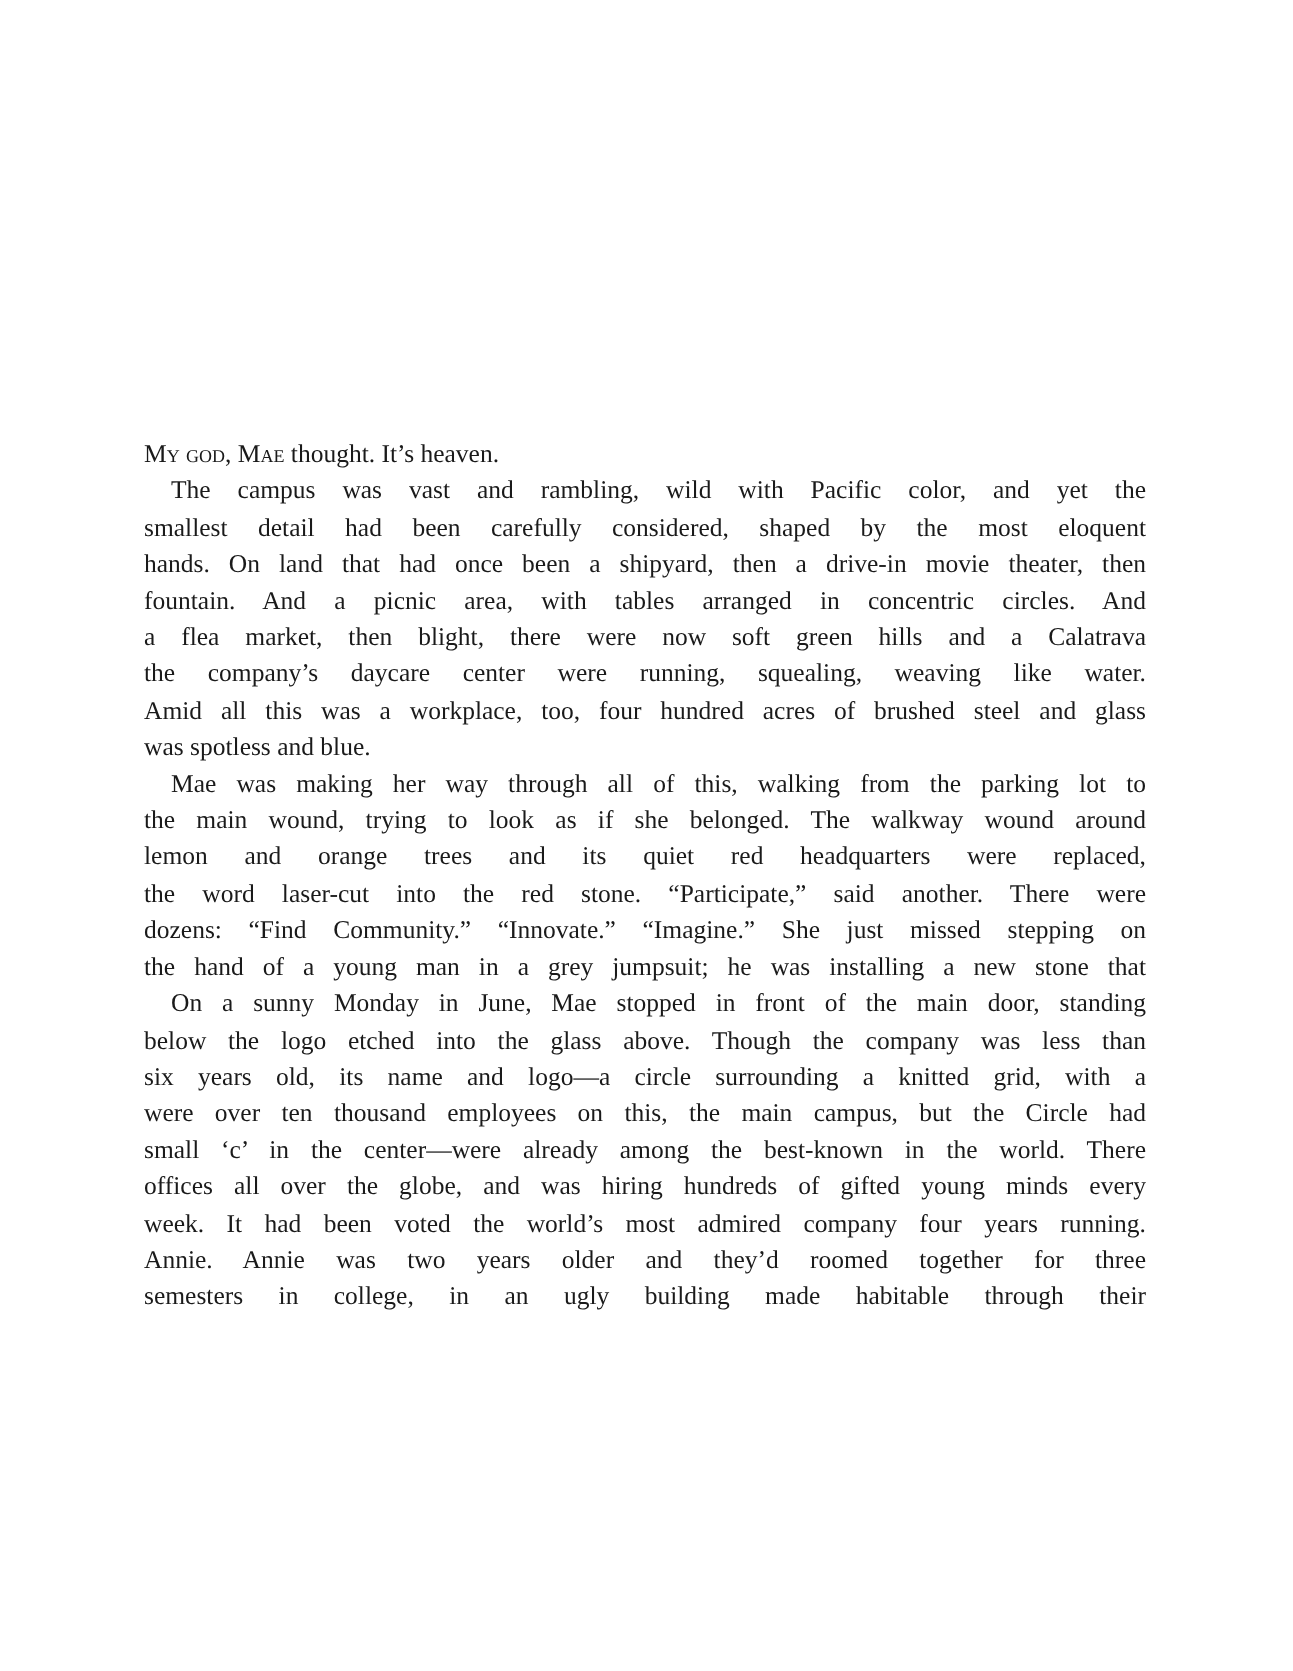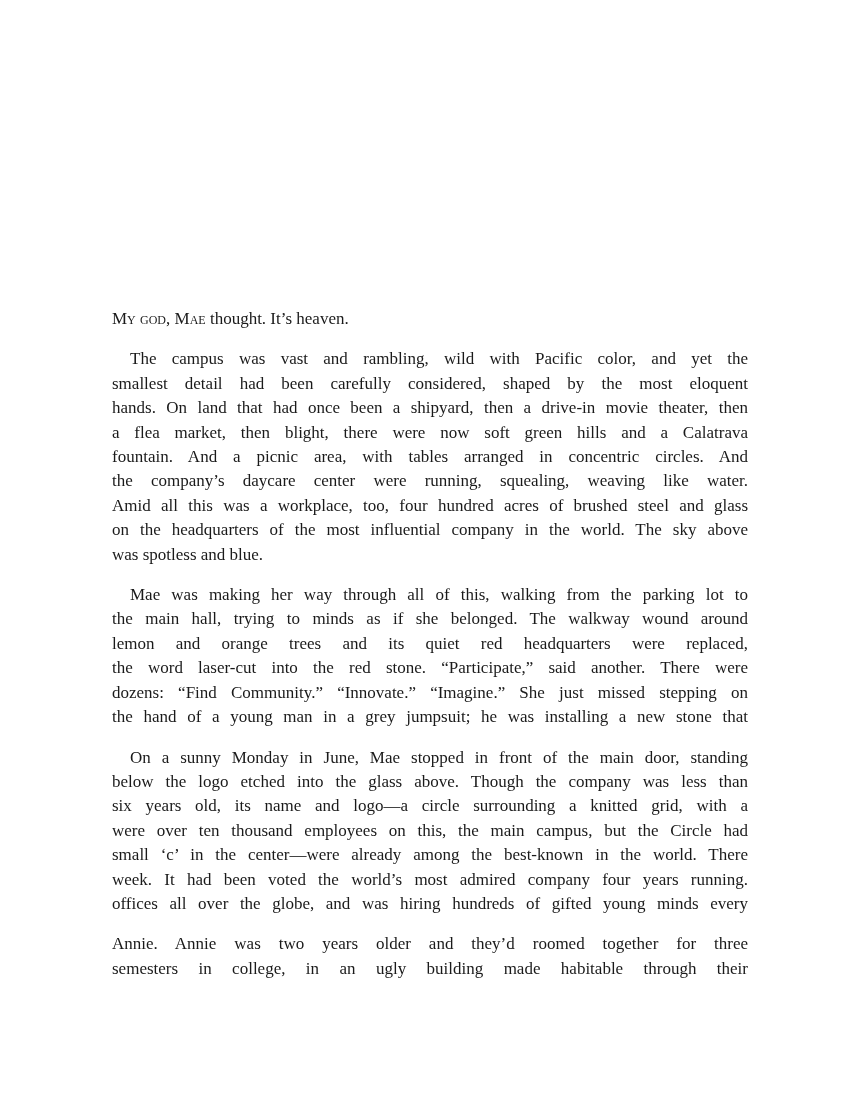--- a/index.html
+++ b/index.html
@@ -18,21 +18,21 @@
     position: absolute;
     left: 96px;
     top: 291px;
     width: 668px;
     font-family: "Liberation Serif", "DejaVu Serif", serif;
     font-size: 17px;
     line-height: 24.4px;
     color: #1a1a1a;
   }
   .para {
-    margin: 16px;
+    margin: 0;
     padding: 0;
   }
   
   .ln {
     display: block;
     text-align: justify;
     text-align-last: justify;
     white-space: nowrap; 
   }
   
@@ -50,45 +50,44 @@
   <div class="textblock">
 
     <p class="para">
       <span class="ln end"><span class="smallcaps">My god, Mae</span><span> thought. It’s heaven.</span></span>
     </p>
 
     <p class="para">
       <span class="ln first">The campus was vast and rambling, wild with Pacific color, and yet the</span>
       <span class="ln">smallest detail had been carefully considered, shaped by the most eloquent</span>
       <span class="ln">hands. On land that had once been a shipyard, then a drive-in movie theater, then</span>
+      <span class="ln">fountain. And a picnic area, with tables arranged in concentric circles. And</span>
       <span class="ln">a flea market, then blight, there were now soft green hills and a Calatrava</span>
-      <span class="ln">fountain. And a picnic area, with tables arranged in concentric circles. And</span>
       <span class="ln">the company’s daycare center were running, squealing, weaving like water.</span>
       <span class="ln">Amid all this was a workplace, too, four hundred acres of brushed steel and glass</span>
-      <span class="ln">on the headquarters of the most influential company in the world. The sky above</span>
       <span class="ln end">was spotless and blue.</span>
     </p>
 
     <p class="para">
       <span class="ln first">Mae was making her way through all of this, walking from the parking lot to</span>
-      <span class="ln">the main hall, trying to minds as if she belonged. The walkway wound around</span>
+      <span class="ln">the main wound, trying to look as if she belonged. The walkway wound around</span>
       <span class="ln">lemon and orange trees and its quiet red headquarters were replaced,</span>
       <span class="ln">the word laser-cut into the red stone. “Participate,” said another. There were</span>
       <span class="ln">dozens: “Find Community.” “Innovate.” “Imagine.” She just missed stepping on</span>
       <span class="ln">the hand of a young man in a grey jumpsuit; he was installing a new stone that</span>
     </p>
 
     <p class="para">
       <span class="ln first">On a sunny Monday in June, Mae stopped in front of the main door, standing</span>
       <span class="ln">below the logo etched into the glass above. Though the company was less than</span>
       <span class="ln">six years old, its name and logo—a circle surrounding a knitted grid, with a</span>
       <span class="ln">were over ten thousand employees on this, the main campus, but the Circle had</span>
       <span class="ln">small ‘c’ in the center—were already among the best-known in the world. There</span>
+      <span class="ln">offices all over the globe, and was hiring hundreds of gifted young minds every</span>
       <span class="ln">week. It had been voted the world’s most admired company four years running.</span>
-      <span class="ln">offices all over the globe, and was hiring hundreds of gifted young minds every</span>
     </p>
 
     <p class="para">
       <span class="ln">Annie. Annie was two years older and they’d roomed together for three</span>
       <span class="ln">semesters in college, in an ugly building made habitable through their</span>
     </p>
 
   </div>
 </div>
 

